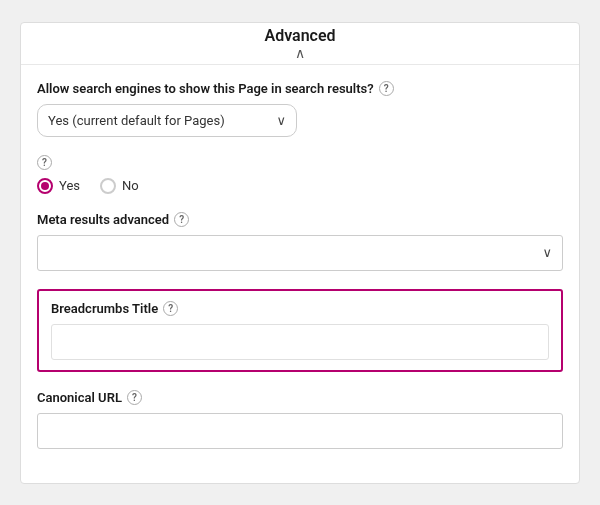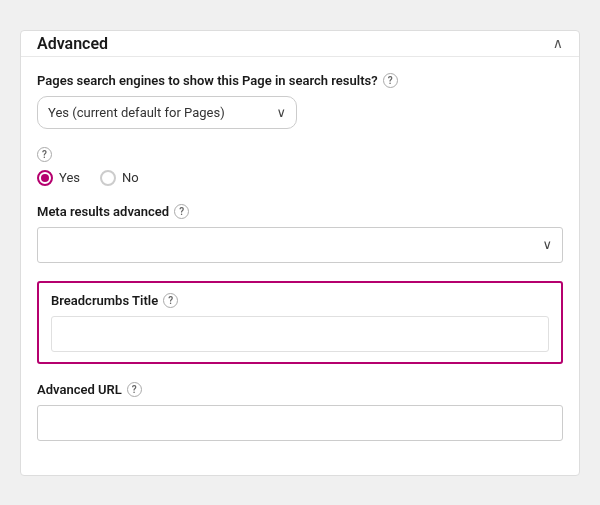--- a/index.html
+++ b/index.html
@@ -26,20 +26,21 @@
       padding: 0;
       margin: 20px;
     }
 
     .panel-header {
       display: flex;
       align-items: center;
       justify-content: space-between;
       padding: 3px 16px;
       border-bottom: 1px solid #e8e8e8;
+      flex-direction: column;
     }
 
     .panel-title {
       font-size: 16px;
       font-weight: 600;
       color: #1a1a1a;
     }
 
     .chevron-icon {
       font-size: 14px;
@@ -199,21 +200,21 @@
 <div class="panel">
   <div class="panel-header">
     <span class="panel-title">Advanced</span>
     <span class="chevron-icon">∧</span>
   </div>
 
   <div class="panel-body">
 
     <div class="field-group">
       <div class="field-label">
-        <span>Pages search engines to show this Page in search results?</span>
+        <span>Allow search engines to show this Page in search results?</span>
         <span class="help-icon">?</span>
       </div>
       <div class="select-wrapper">
         <div class="select-box">
           <span>Yes (current default for Pages)</span>
           <span class="select-arrow">∨</span>
         </div>
       </div>
     </div>
 
@@ -249,20 +250,20 @@
     <div class="breadcrumbs-field-group">
       <div class="field-label">
         <span>Breadcrumbs Title</span>
         <span class="help-icon">?</span>
       </div>
       <input class="text-input" type="text" value="" style="">
     </div>
 
     <div class="field-group">
       <div class="field-label">
-        <span>Advanced URL</span>
+        <span>Canonical URL</span>
         <span class="help-icon">?</span>
       </div>
       <input class="text-input" type="text" value="" style="">
     </div>
 
   </div>
 </div>
 
 </body></html>

